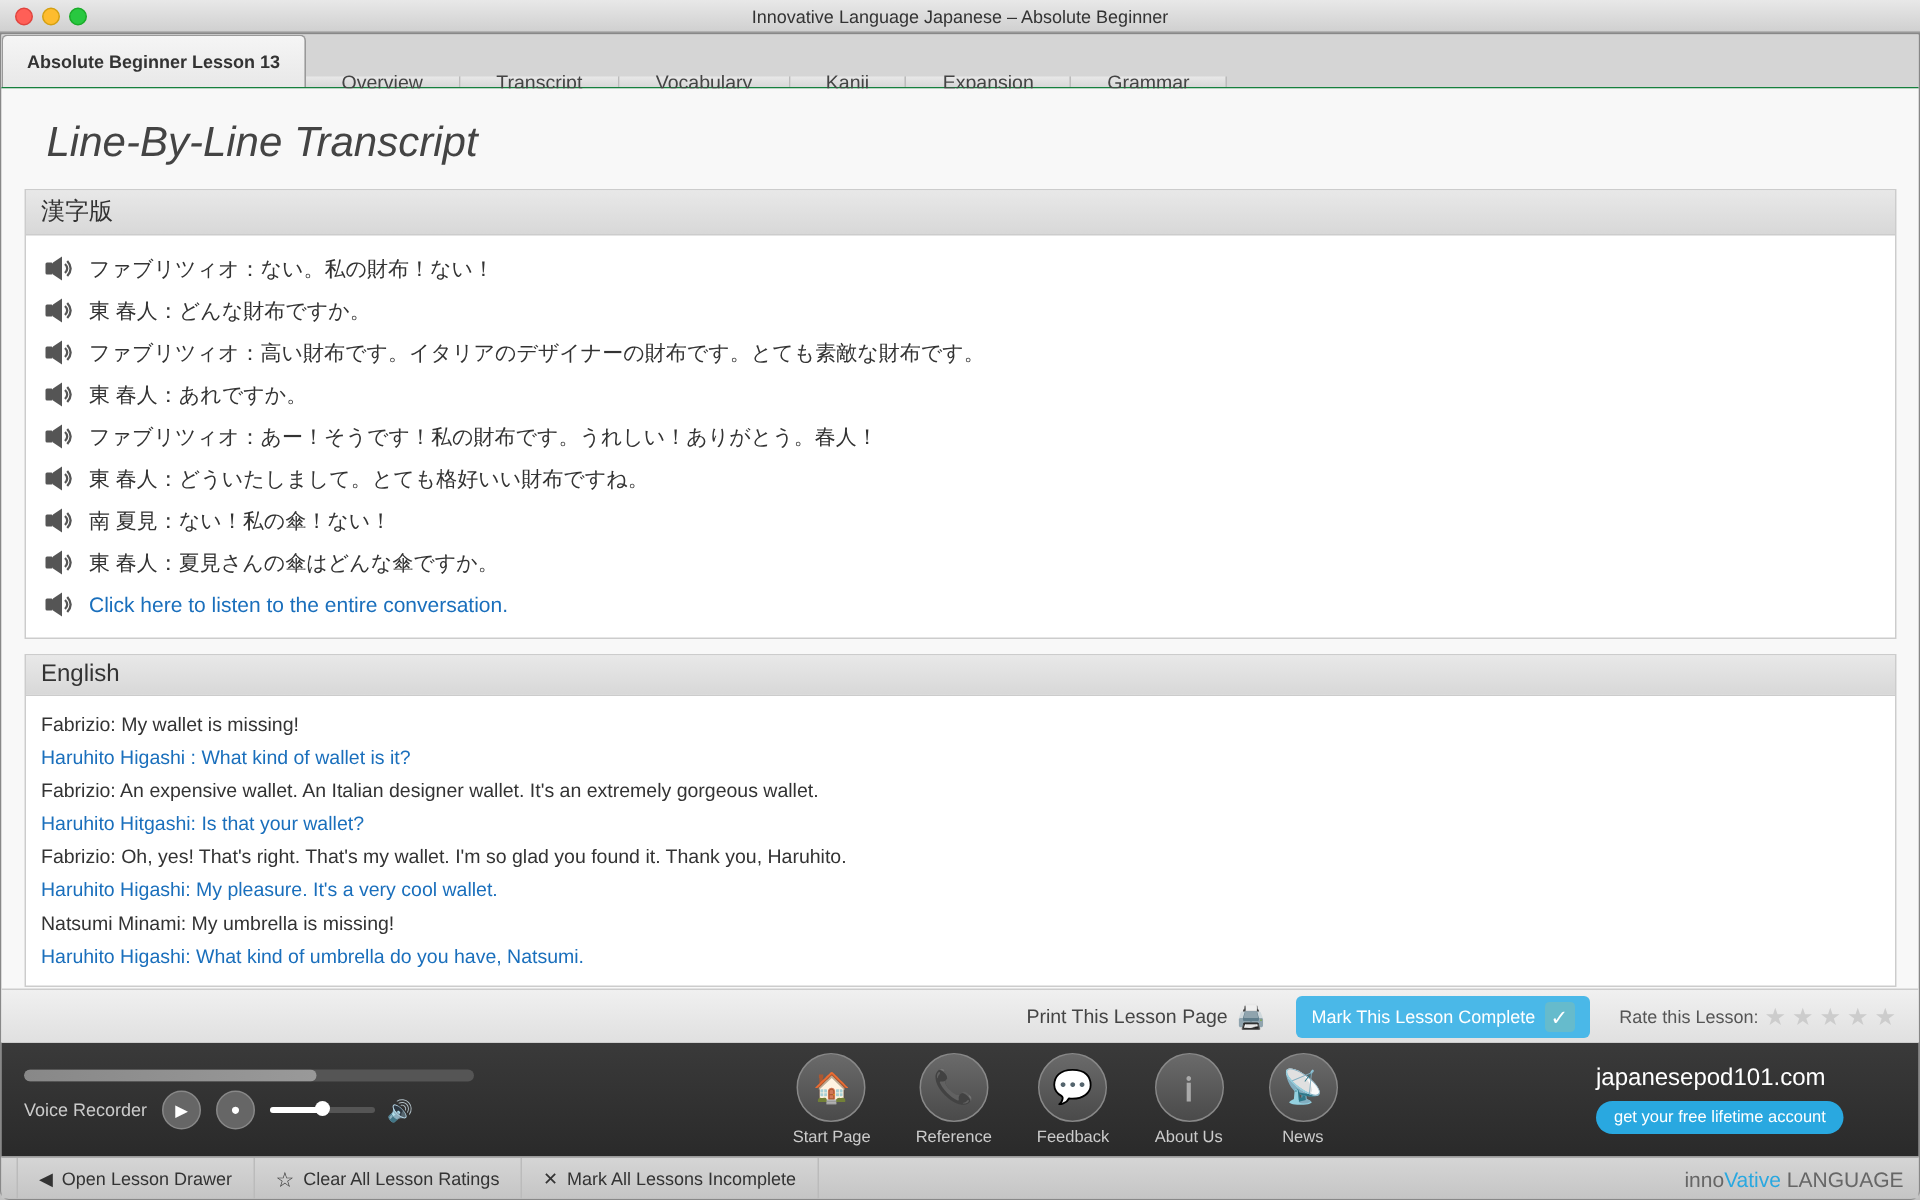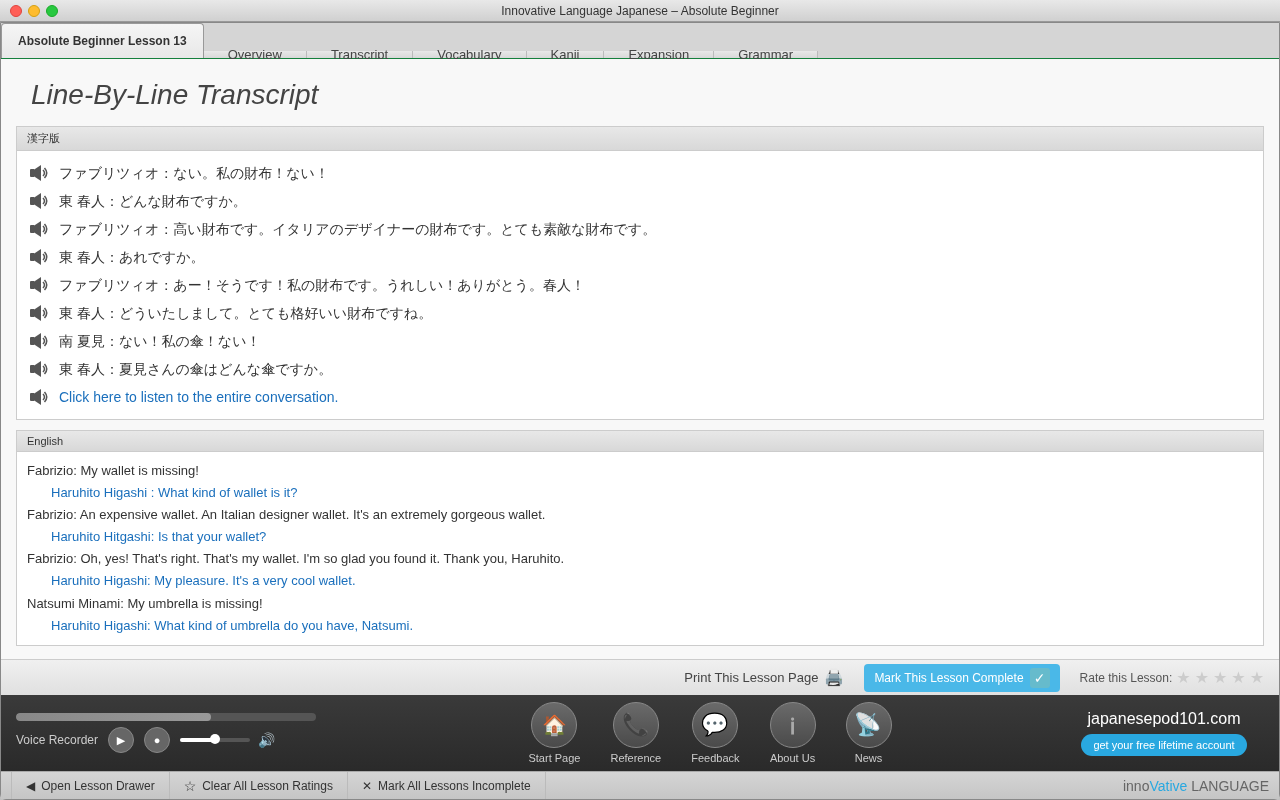--- a/index.html
+++ b/index.html
@@ -122,21 +122,21 @@
     .section-box {
       border: 1px solid #ccc;
       margin-bottom: 0;
       background: #fff;
     }
 
     .section-header {
       background: linear-gradient(to bottom, #e8e8e8, #d8d8d8);
       border-bottom: 1px solid #ccc;
       padding: 4px 10px;
-      font-size: 11px;
+      font-size: 16px;
       color: #333;
       font-weight: 500;
     }
 
     .section-content {
       padding: 8px 10px;
     }
 
     .transcript-line {
       display: flex;
@@ -175,21 +175,20 @@
       line-height: 1.7;
       font-size: 13px;
     }
 
     .english-line {
       color: #333;
     }
 
     .english-blue {
       color: #1a6fbc;
-      margin-left: 24px;
     }
 
     
     .scrollable-content::-webkit-scrollbar {
       width: 14px;
     }
     .scrollable-content::-webkit-scrollbar-track {
       background: #e0e0e0;
     }
     .scrollable-content::-webkit-scrollbar-thumb {
@@ -366,21 +365,21 @@
 
     .nav-icon-label {
       color: #ccc;
       font-size: 11px;
     }
 
     
     .brand-area {
       display: flex;
       flex-direction: column;
-      align-items: center;
+      align-items: flex-start;
       gap: 6px;
       width: 200px;
     }
 
     .brand-logo {
       color: #fff;
       font-size: 16px;
       font-weight: 300;
     }
 

